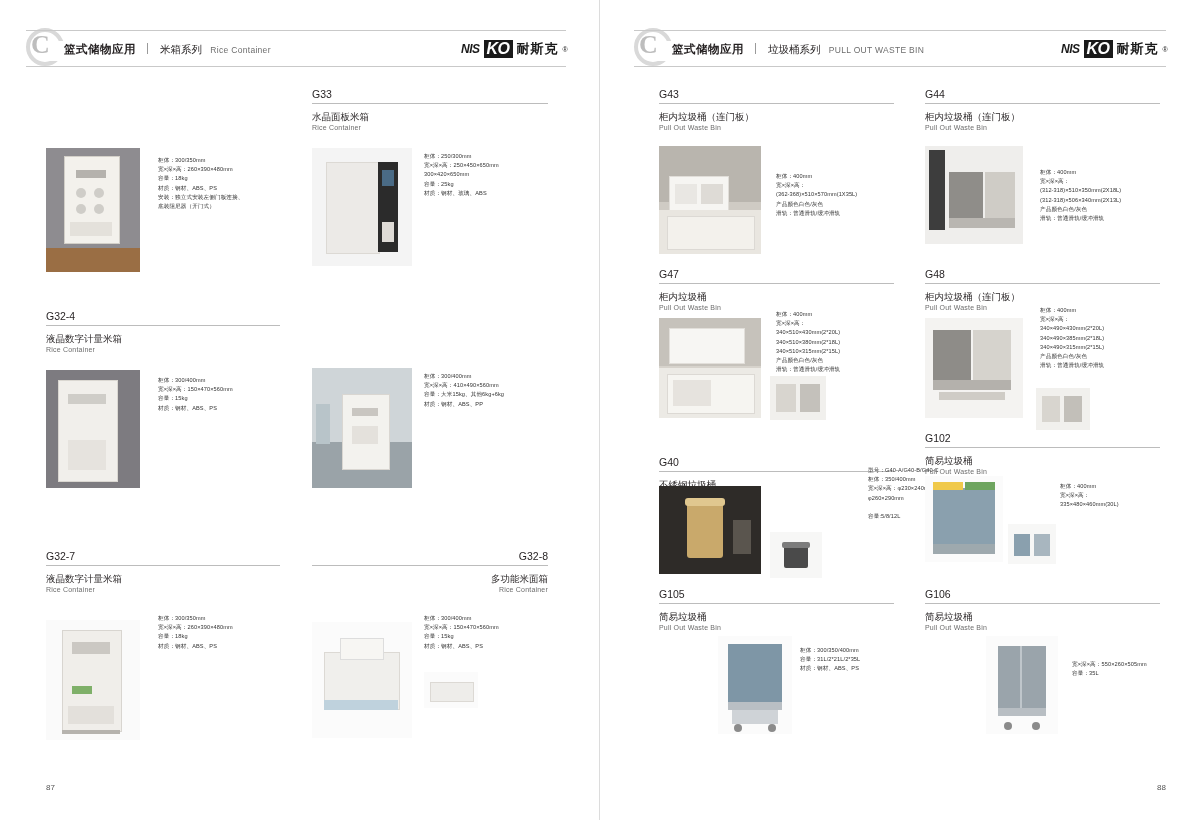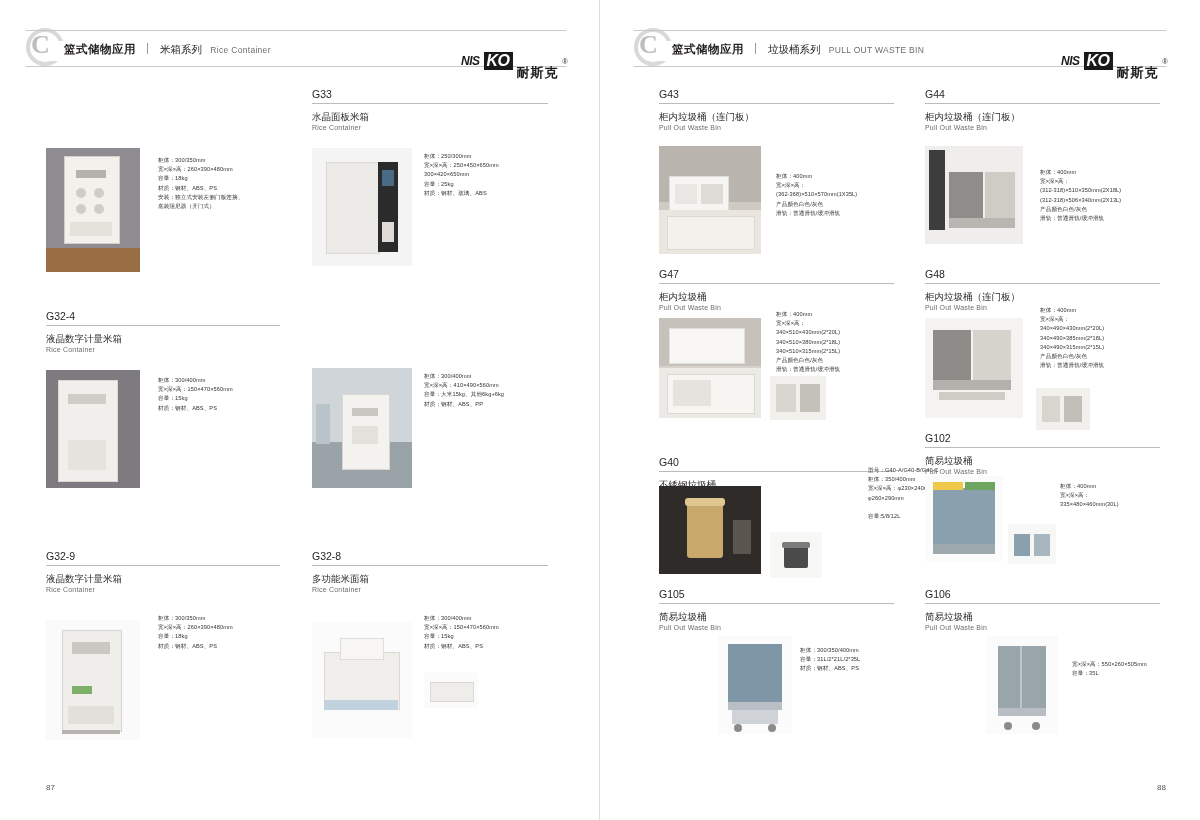--- a/index.html
+++ b/index.html
@@ -36,21 +36,21 @@
   
   .brand{position:absolute;top:40px;display:flex;align-items:center;gap:4px;}
   .brand .nis{
     font-family:"Liberation Sans",sans-serif;font-weight:bold;font-style:italic;
     font-size:12px;color:#1a1a1a;letter-spacing:-.5px;
   }
   .brand .ko{
     background:#1a1a1a;color:#fff;font-weight:bold;font-style:italic;font-size:16px;
     padding:0 3px;letter-spacing:-.5px;
   }
-  .brand .cn{font-size:13px;font-weight:bold;color:#1a1a1a;letter-spacing:1px;margin-top:24px;}
+  .brand .cn{font-size:13px;font-weight:bold;color:#1a1a1a;letter-spacing:1px;}
   .brand .reg{font-size:7px;color:#1a1a1a;vertical-align:top;}
 
   
   .prod{position:absolute;}
   .code{font-size:10.5px;color:#231f20;padding-bottom:3px;}
   .code-rule{height:1px;background:#bcbcbc;}
   .nm-cn{font-size:9.5px;color:#231f20;margin-top:7px;line-height:1.3;}
   .nm-en{font-size:7px;color:#6d6d6d;letter-spacing:.2px;margin-top:1px;}
   .spec{font-size:5.6px;color:#333;line-height:1.65;white-space:pre-line;letter-spacing:.1px;}
 
@@ -144,38 +144,38 @@
       <i style="left:40px;top:40px;width:26px;height:8px;background:#c9c6c1;"></i>
       <i style="left:40px;top:58px;width:26px;height:18px;background:#e4e1dc;"></i>
       <i style="left:4px;top:36px;width:14px;height:40px;background:#b8c4c9;"></i>
     </div>
     <div class="spec" style="position:absolute;left:424px;top:372px;width:130px;">柜体：300/400mm
 宽×深×高：410×490×560mm
 容量：大米15kg、其他6kg+6kg
 材质：钢材、ABS、PP</div>
 
     <div class="prod" style="left:46px;top:550px;width:234px;">
-      <div class="code">G32-9</div>
+      <div class="code">G32-7</div>
       <div class="code-rule"></div>
       <div class="nm-cn">液晶数字计量米箱</div>
       <div class="nm-en">Rice Container</div>
     </div>
     <div class="ph" style="left:46px;top:620px;width:94px;height:120px;background:#fafafa;">
       <i style="left:16px;top:10px;width:58px;height:100px;background:#f0eeea;border:1px solid #d8d5d0;"></i>
       <i style="left:26px;top:22px;width:38px;height:12px;background:#cbc8c3;"></i>
       <i style="left:26px;top:66px;width:20px;height:8px;background:#7fb069;"></i>
       <i style="left:22px;top:86px;width:46px;height:18px;background:#e3e0db;"></i>
       <i style="left:16px;top:110px;width:58px;height:4px;background:#b6b3ae;"></i>
     </div>
     <div class="spec" style="position:absolute;left:158px;top:614px;width:122px;">柜体：300/350mm
 宽×深×高：260×390×480mm
 容量：18kg
 材质：钢材、ABS、PS</div>
 
-    <div class="prod" style="left:312px;top:550px;width:236px;">
+    <div class="prod" style="left:312px;top:550px;width:236px;text-align:right;">
       <div class="code">G32-8</div>
       <div class="code-rule"></div>
       <div class="nm-cn">多功能米面箱</div>
       <div class="nm-en">Rice Container</div>
     </div>
     <div class="ph" style="left:312px;top:622px;width:100px;height:116px;background:#fbfbfb;">
       <i style="left:12px;top:30px;width:74px;height:56px;background:#f0efec;border:1px solid #dcd9d4;"></i>
       <i style="left:12px;top:78px;width:74px;height:10px;background:#bfd2dd;"></i>
       <i style="left:28px;top:16px;width:42px;height:20px;background:#f7f6f3;border:1px solid #ddd;"></i>
     </div>

